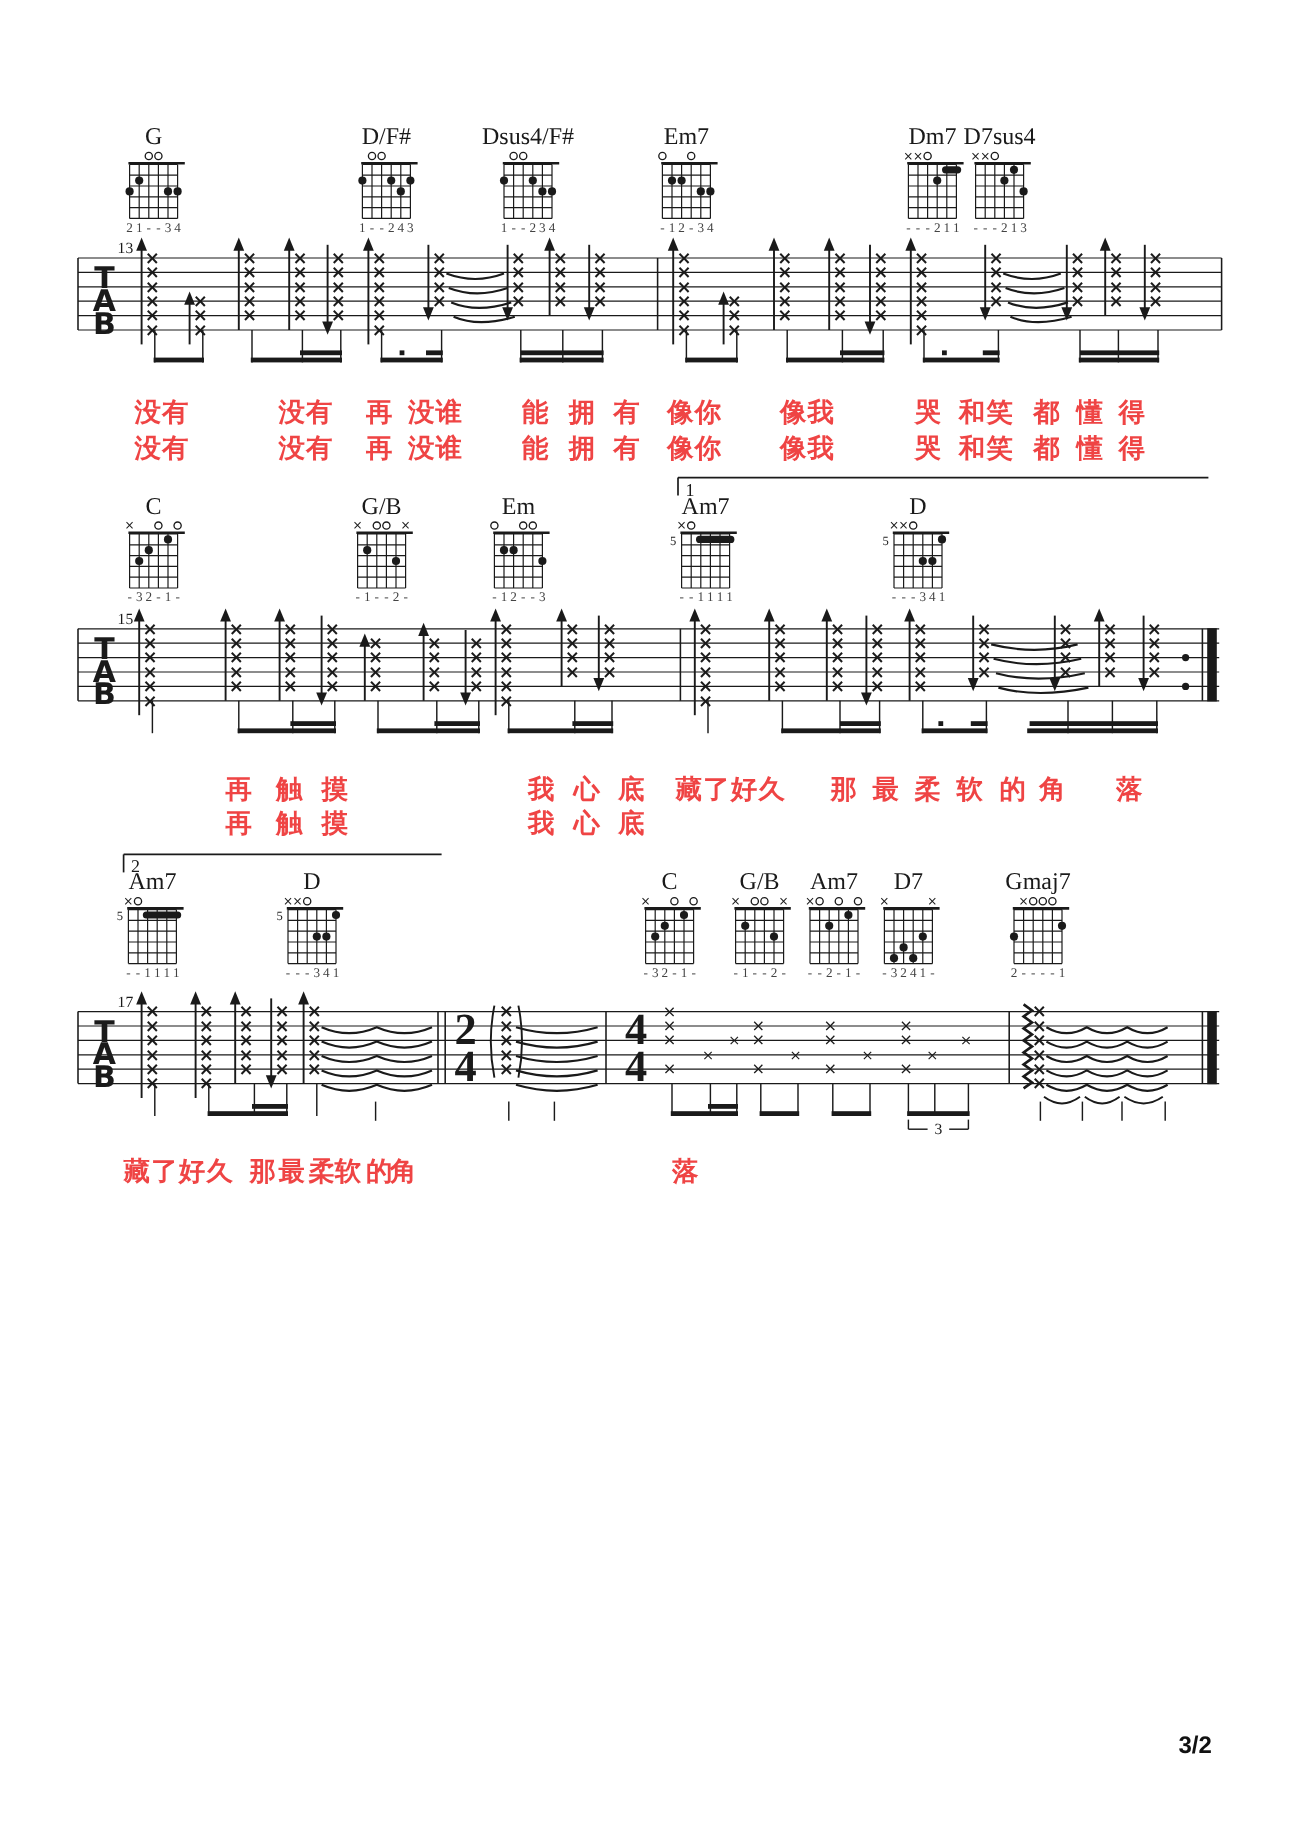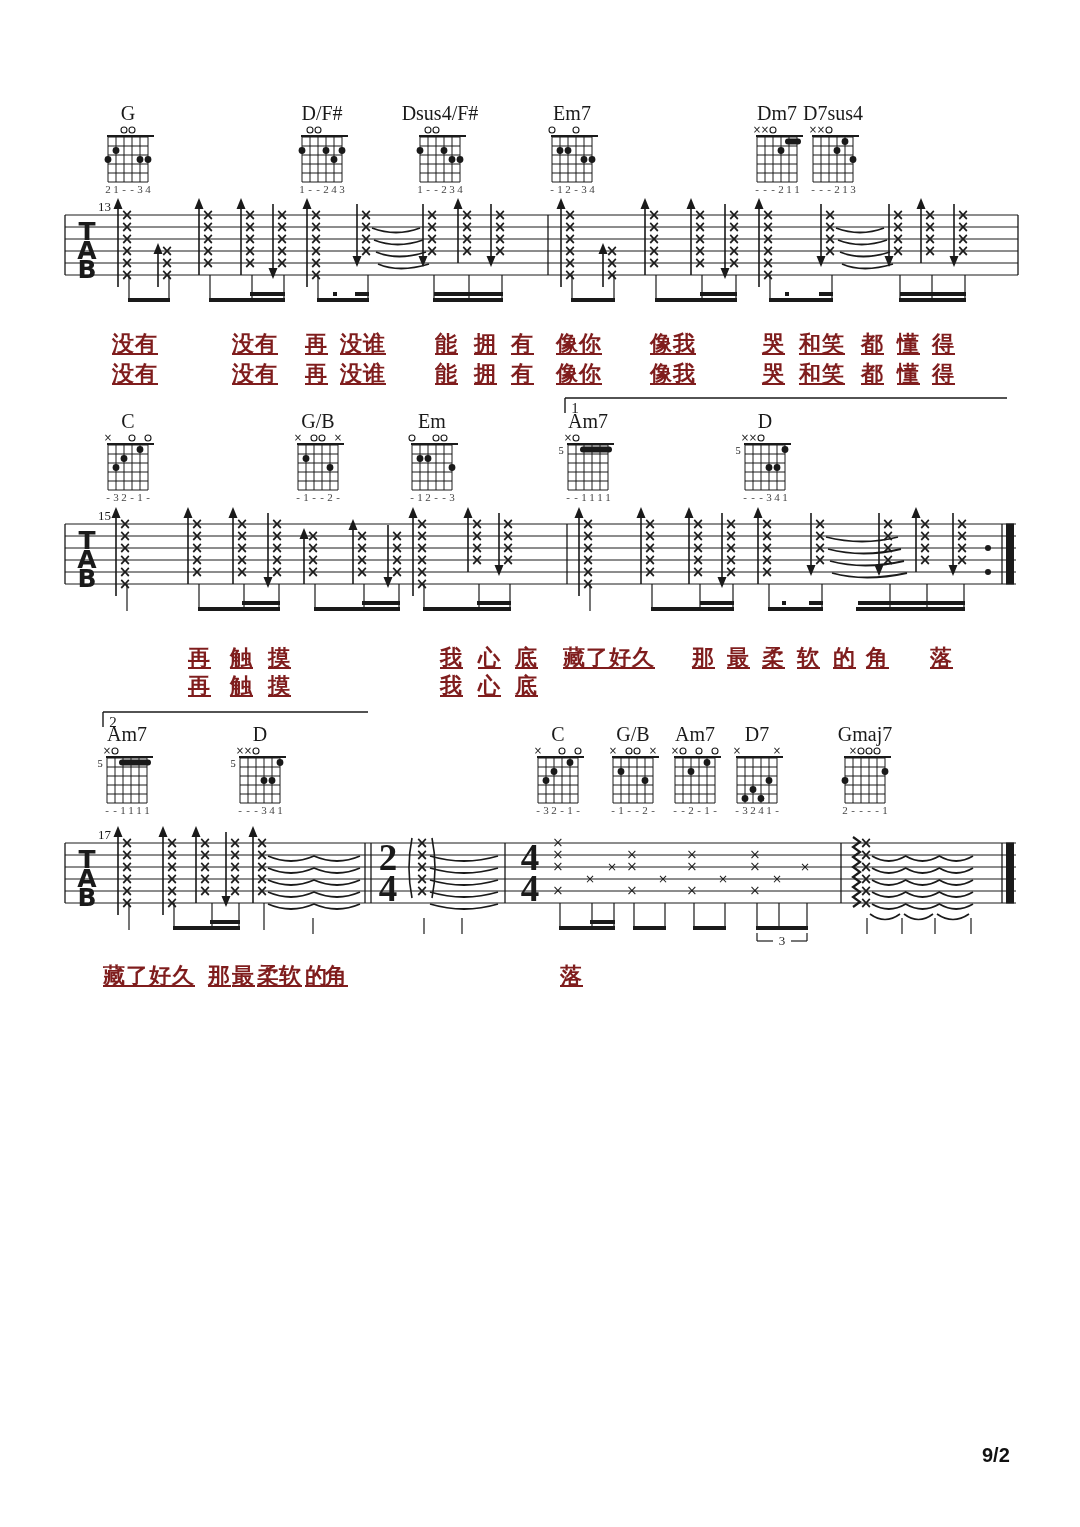--- a/index.html
+++ b/index.html
@@ -1,21 +1,21 @@
 <!DOCTYPE html>
 <html><head>
 <meta charset="utf-8">
 <style>
   html,body{margin:0;padding:0;background:#ffffff;}
   #sheet{position:relative;width:1080px;height:1527px;background:#ffffff;overflow:hidden;
          font-family:"Liberation Sans",sans-serif;}
   #score{position:absolute;left:0;top:0;}
   #lyrics{position:absolute;left:0;top:0;width:100%;height:100%;}
-  .lyric{position:absolute;font:700 22px "Liberation Sans",sans-serif;color:#7f1d1d;
-         letter-spacing:1px;white-space:nowrap;text-decoration:underline;}
+  .lyric{position:absolute;font:700 22px "Liberation Sans",sans-serif;color:#ef4444;
+         letter-spacing:1px;white-space:nowrap;}
   #pagenum{position:absolute;left:982px;top:1444px;font:700 20px "Liberation Sans",sans-serif;
            color:#111;}
 </style>
 </head>
 <body>
 
 <div id="sheet">
   <svg id="score" width="1080" height="1527" viewBox="0 0 1080 1527">
       <g>
         <text x="128" y="120" fill="#1a1a1a" font-size="20" font-family="&quot;Liberation Serif&quot;,&quot;DejaVu Serif&quot;,serif" font-weight="normal" text-anchor="middle">G</text>
@@ -1097,14 +1097,14 @@
       <span class="lyric" style="left: 515px; top: 671px;">底</span>
       <span class="lyric" style="left: 103px; top: 961px;">藏了好久</span>
       <span class="lyric" style="left: 208px; top: 961px;">那</span>
       <span class="lyric" style="left: 232px; top: 961px;">最</span>
       <span class="lyric" style="left: 257px; top: 961px;">柔</span>
       <span class="lyric" style="left: 279px; top: 961px;">软</span>
       <span class="lyric" style="left: 305px; top: 961px;">的</span>
       <span class="lyric" style="left: 325px; top: 961px;">角</span>
       <span class="lyric" style="left: 560px; top: 961px;">落</span>
     </div>
-  <span id="pagenum">9/2</span>
+  <span id="pagenum">3/2</span>
 </div>
 
 </body></html>

